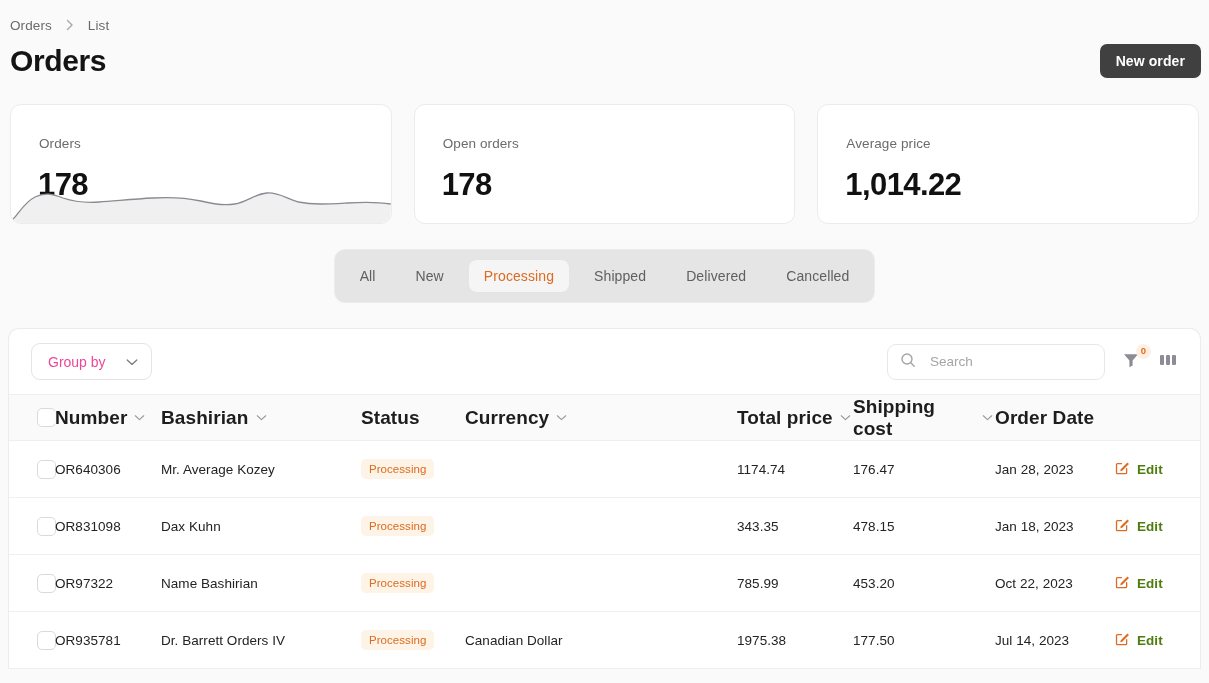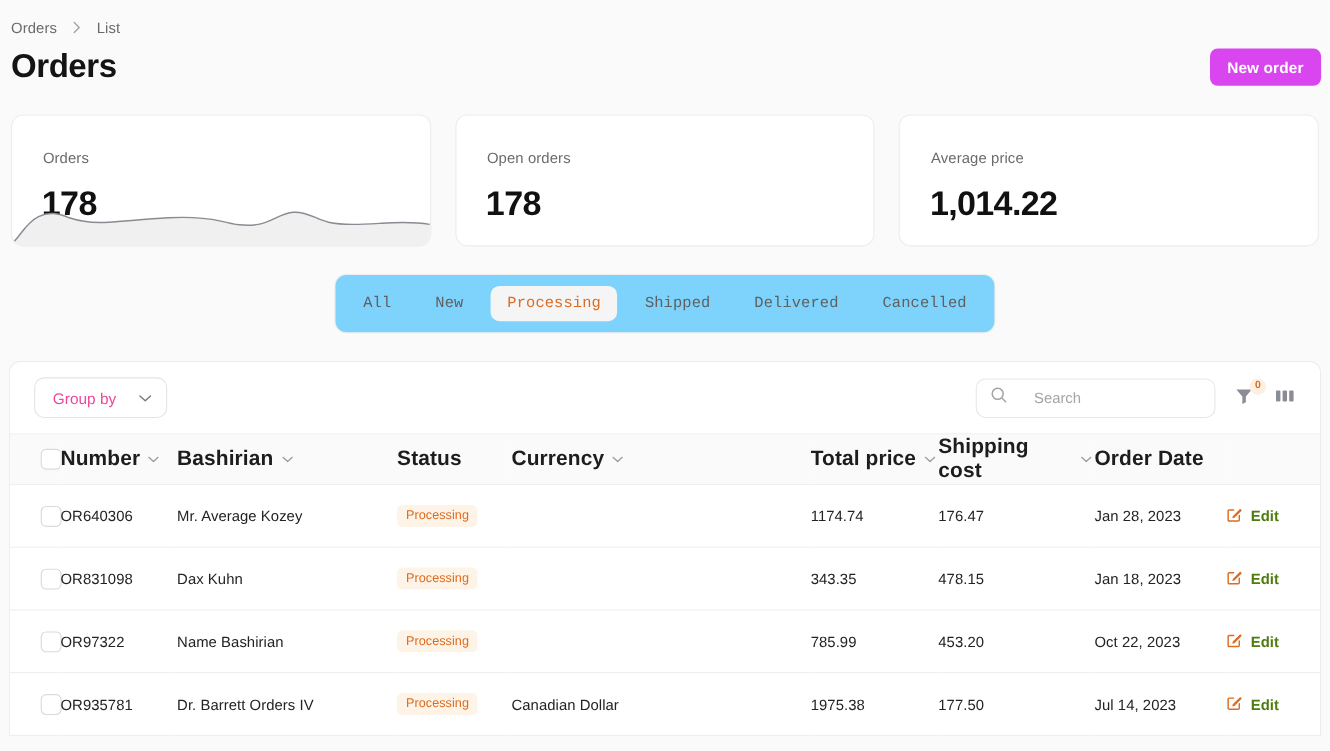--- a/index.html
+++ b/index.html
@@ -53,21 +53,21 @@
     height: 52px;
   }
   .page-title {
     font-size: 30px;
     font-weight: bold;
     letter-spacing: -0.4px;
     color: #141414;
     line-height: 1;
   }
   .new-order-btn {
-    background: #d946ef;
+    background: #404040;
     color: #FFFFFF;
     border: none;
     border-radius: 7px;
     font-size: 14px;
     font-weight: bold;
     font-family: inherit;
     padding: 0 16px;
     height: 34px;
     cursor: pointer;
     letter-spacing: 0.1px;
@@ -116,29 +116,28 @@
     display: block;
   }
 
   
   .tabs-wrap {
     display: flex;
     justify-content: center;
     margin-top: 25px;
   }
   .tabs {
-    background: #7dd3fc;
+    background: #e5e5e5;
     border: 1px solid #ECECEC;
     border-radius: 11px;
     height: 54px;
     display: flex;
     align-items: center;
     padding: 0 10px;
     gap: 10px;
-    font-family: Liberation Mono, monospace;
   }
   .tab {
     font-size: 14px;
     color: #606060;
     padding: 8px 15px;
     border-radius: 8px;
     cursor: pointer;
     letter-spacing: 0.1px;
     white-space: nowrap;
   }
@@ -179,21 +178,21 @@
     cursor: pointer;
   }
   .toolbar-right {
     display: flex;
     align-items: center;
     gap: 15px;
   }
   .search-box {
     display: flex;
     align-items: center;
-    gap: 24px;
+    gap: 14px;
     width: 218px;
     height: 36px;
     border: 1px solid #E7E7E7;
     border-radius: 9px;
     padding: 0 12px;
     background: #FFFFFF;
   }
   .search-box input {
     border: none;
     outline: none;

